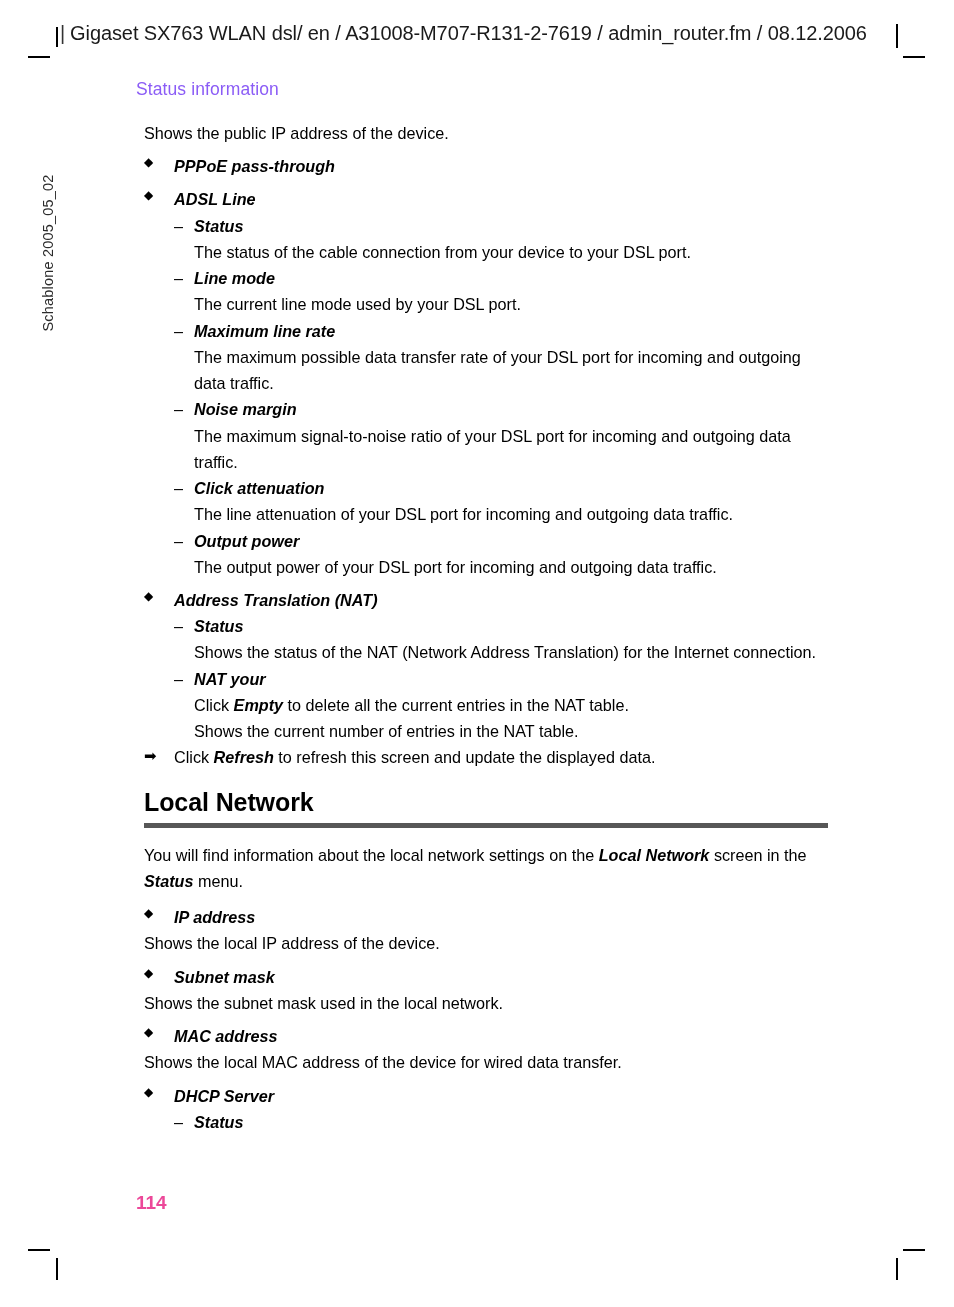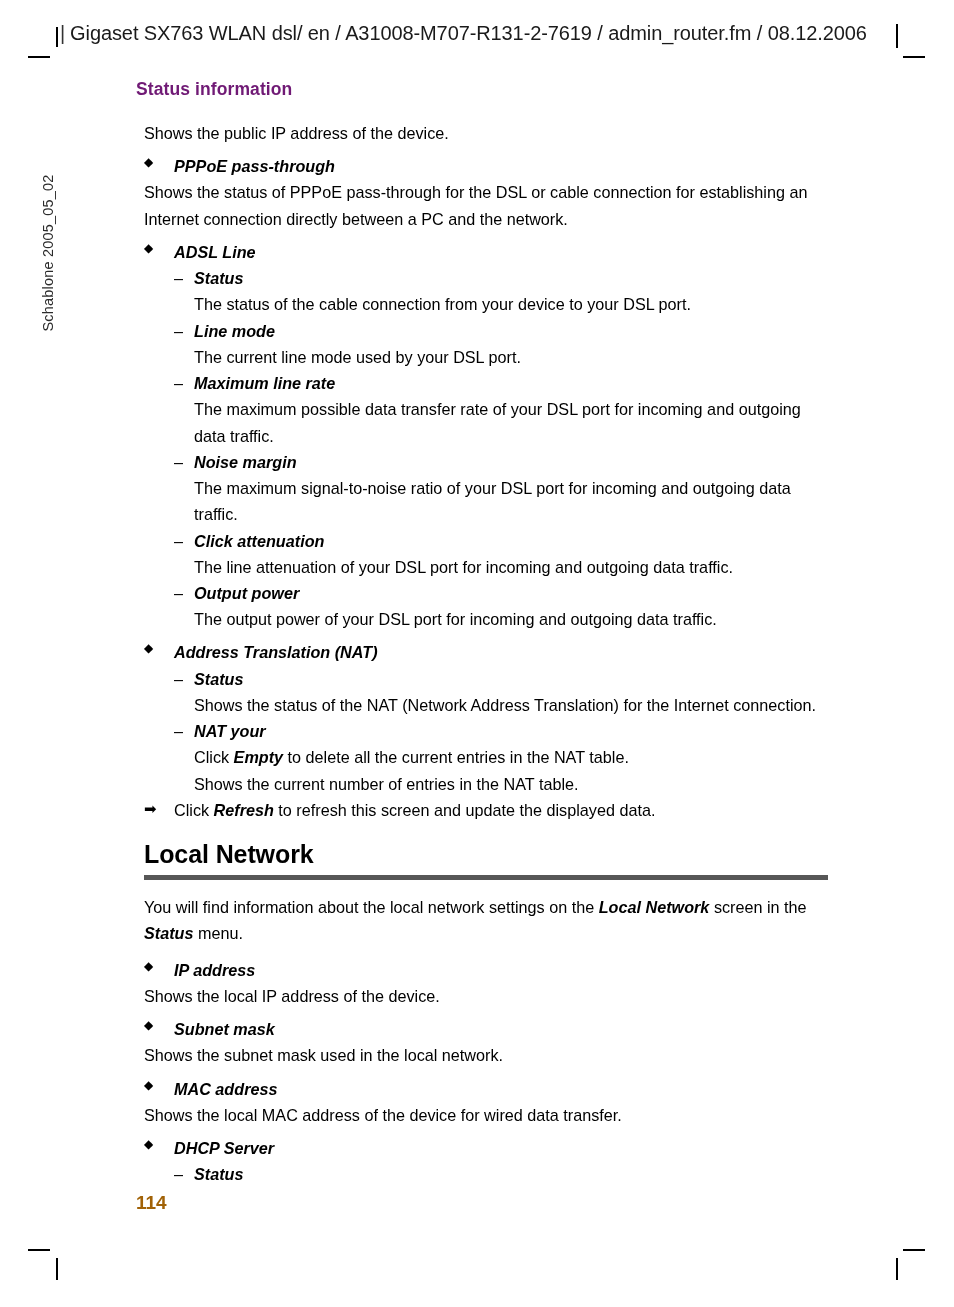--- a/index.html
+++ b/index.html
@@ -63,22 +63,22 @@
     white-space: nowrap;
     letter-spacing: 0.2px;
   }
 
   
   .running-head {
     position: absolute;
     left: 136px;
     top: 79px;
     font-size: 17.5px;
-    font-weight: bold;
-    color: #701a75;
+    font-weight: normal;
+    color: #8b5cf6;
     letter-spacing: 0.1px;
   }
 
   
   .content {
     position: absolute;
     left: 144px;
     top: 120px;
     width: 686px;
     font-size: 16.2px;
@@ -165,21 +165,21 @@
     margin-bottom: 14px;
   }
 
   
   .folio {
     position: absolute;
     left: 136px;
     top: 1192px;
     font-size: 19px;
     font-weight: bold;
-    color: #a16207;
+    color: #ec4899;
   }
 </style>
 </head>
 <body>
 
 <div class="mark mark-h mark-tl-h"></div>
 <div class="mark mark-v mark-tl-v"></div>
 <div class="mark mark-h mark-tr-h"></div>
 <div class="mark mark-v mark-tr-v"></div>
 <div class="mark mark-h mark-bl-h"></div>
@@ -196,21 +196,20 @@
 <div class="content">
 
   <p class="para lvl-0">Shows the public IP address of the device.</p>
 
   <div class="gap-sm"></div>
 
   <div class="row">
     <span class="glyph diamond">◆</span>
     <span class="bold-italic">PPPoE pass-through</span>
   </div>
-  <p class="para lvl-0">Shows the status of PPPoE pass-through for the DSL or cable connection for establishing an Internet connection directly between a PC and the network.</p>
 
   <div class="gap-sm"></div>
 
   <div class="row">
     <span class="glyph diamond">◆</span>
     <span class="bold-italic">ADSL Line</span>
   </div>
 
   <div class="row-sub">
     <span class="glyph dash">–</span>

